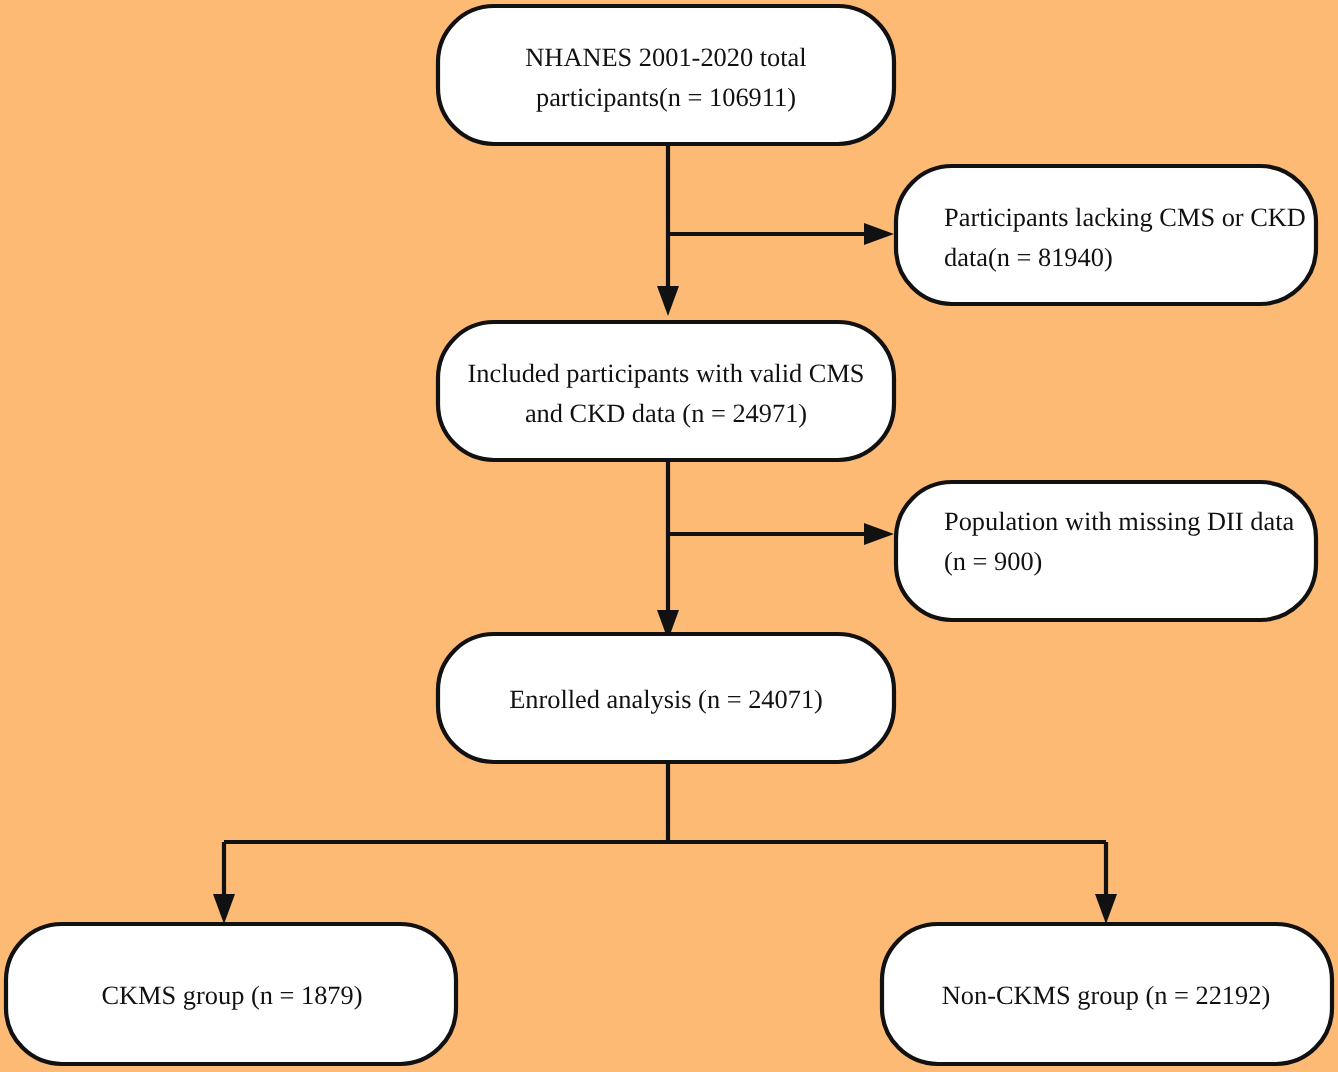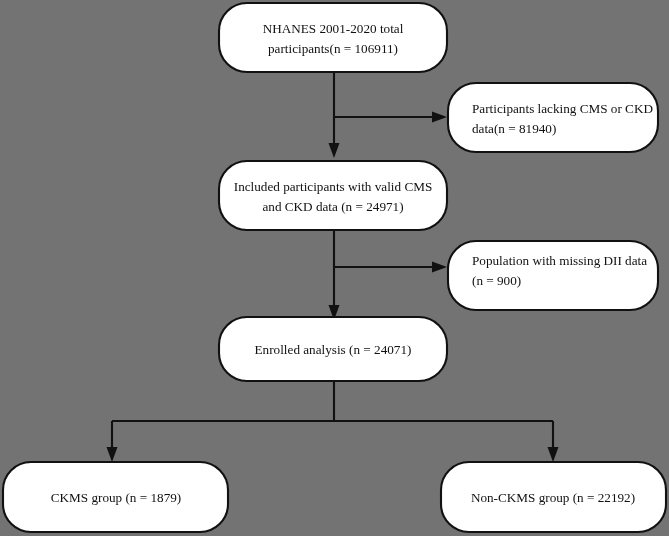--- a/index.html
+++ b/index.html
@@ -11,21 +11,21 @@
   body {
     width: 669px;
     height: 536px;
     overflow: hidden;
     font-family: "Liberation Serif", "DejaVu Serif", serif;
   }
   #flowchart-root {
     position: relative;
     width: 669px;
     height: 536px;
-    background: #737373;
+    background: #fdba74;
   }
   svg#flow-svg {
     display: block;
     width: 669px;
     height: 536px;
   }
   .flow-box {
     fill: #ffffff;
     stroke: #111111;
     stroke-width: 2.1;

